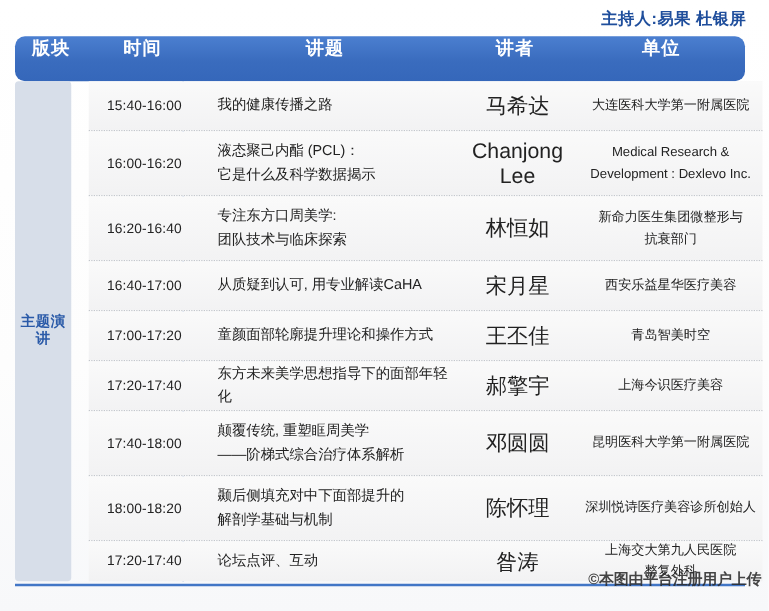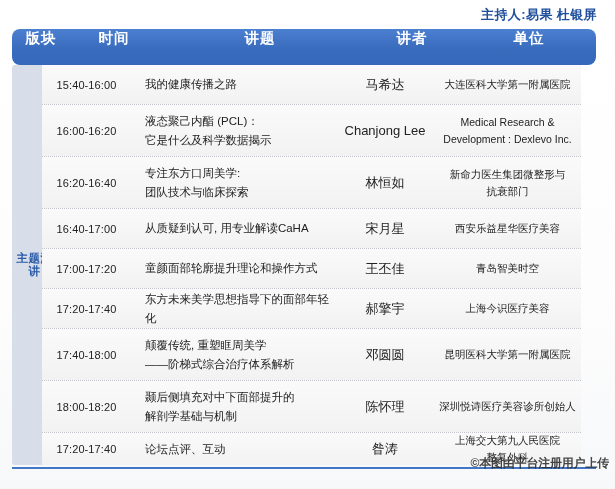--- a/index.html
+++ b/index.html
@@ -97,21 +97,21 @@
     position: absolute;
     left: 134px;
     top: 0px;
     width: 1.3px;
     height: 400px;
     background: #3f72c4;
   }
 
   .rows {
     position: absolute;
-    left: 30px;
+    left: 59px;
     top: 0px;
     width: 539px;
     height: 400px;
   }
   .row {
     display: flex;
     align-items: center;
     box-sizing: border-box;
     border-bottom: 1px dotted #c2c6cc;
     background: linear-gradient(180deg, #fafafa 0%, #f2f2f3 100%);
@@ -129,21 +129,21 @@
   .c-topic {
     width: 205px;
     padding-left: 14px;
     font-size: 11.5px;
     color: #222222;
     line-height: 1.65;
   }
   .c-speaker {
     width: 98px;
     text-align: center;
-    font-size: 13px;
+    font-size: 17px;
     color: #222222;
   }
   .c-unit {
     width: 147px;
     text-align: center;
     font-size: 10.5px;
     color: #222222;
     line-height: 1.6;
   }
   .line2 { display: block; }

